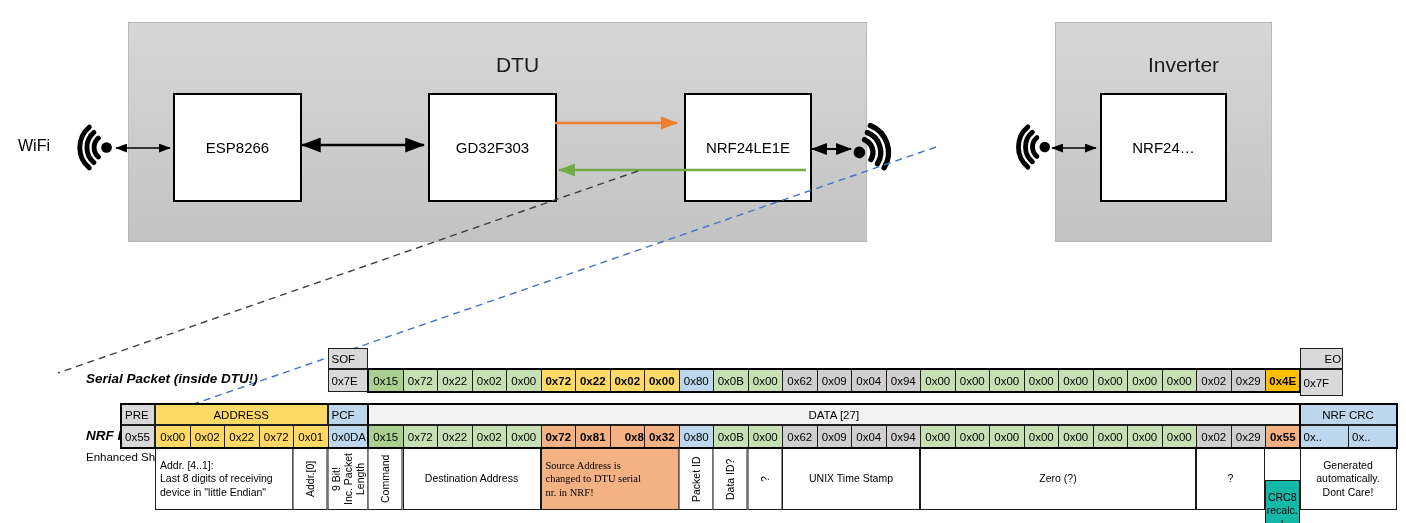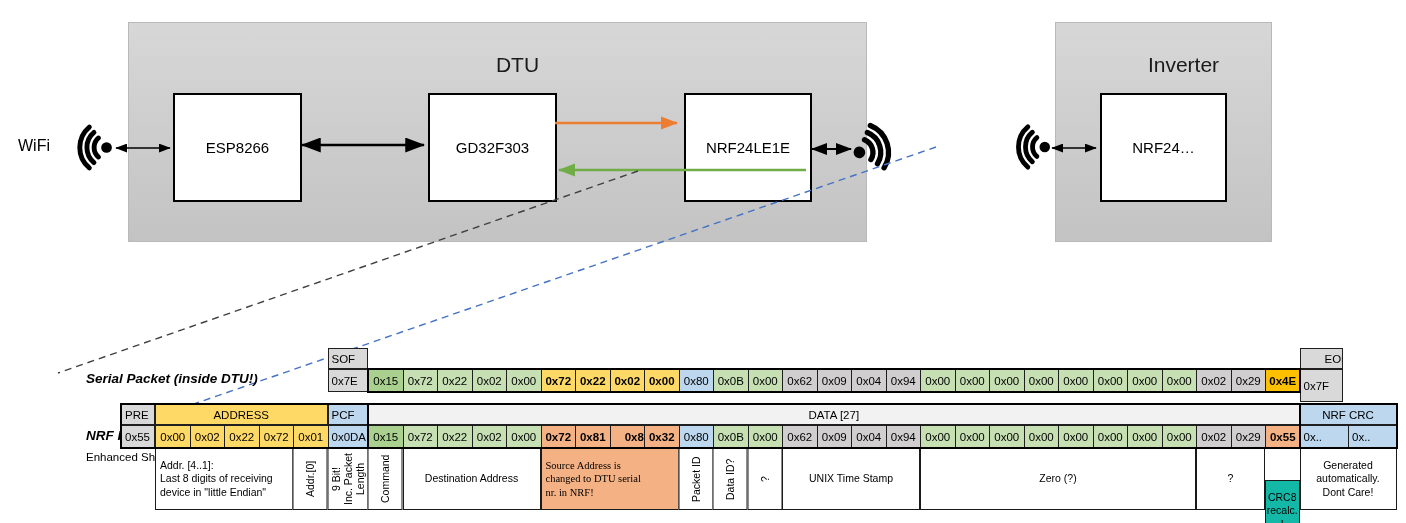--- a/index.html
+++ b/index.html
@@ -135,21 +135,21 @@
       <div class="pcell bg-green" style="left: 868px; top: 21px; width: 35.5px; height: 23px;">0x00</div>
       <div class="pcell bg-green" style="left: 902.5px; top: 21px; width: 35.5px; height: 23px;">0x00</div>
       <div class="pcell bg-green" style="left: 937px; top: 21px; width: 35.5px; height: 23px;">0x00</div>
       <div class="pcell bg-green" style="left: 971.5px; top: 21px; width: 35.5px; height: 23px;">0x00</div>
       <div class="pcell bg-green" style="left: 1006px; top: 21px; width: 35.5px; height: 23px;">0x00</div>
       <div class="pcell bg-green" style="left: 1040.5px; top: 21px; width: 35.5px; height: 23px;">0x00</div>
       <div class="pcell bg-graydata" style="left: 1075px; top: 21px; width: 35.5px; height: 23px;">0x02</div>
       <div class="pcell bg-graydata" style="left: 1109.5px; top: 21px; width: 35.5px; height: 23px;">0x29</div>
       <div class="pcell bg-orange bold" style="left: 1144px; top: 21px; width: 35.5px; height: 23px;">0x4E</div>
       <div class="pcell bg-gray left" style="left: 1178.5px; top: 0px; width: 43px; height: 21px; padding-left: 24px;">EOF</div>
-      <div class="pcell bg-gray left" style="left: 1178.5px; top: 21px; width: 43px; height: 33px;">0x7F</div>
+      <div class="pcell bg-gray left" style="left: 1178.5px; top: 21px; width: 43px; height: 27px;">0x7F</div>
       <div class="pcell bg-gray left" style="left: 0px; top: 56px; width: 34px; height: 21px;">PRE</div>
       <div class="pcell bg-gray left" style="left: 0px; top: 77px; width: 34px; height: 23px;">0x55</div>
       <div class="pcell bg-yellow" style="left: 34px; top: 56px; width: 172.5px; height: 21px;">ADDRESS</div>
       <div class="pcell bg-yellow" style="left: 34px; top: 77px; width: 35.5px; height: 23px;">0x00</div>
       <div class="pcell bg-yellow" style="left: 68.5px; top: 77px; width: 35.5px; height: 23px;">0x02</div>
       <div class="pcell bg-yellow" style="left: 103px; top: 77px; width: 35.5px; height: 23px;">0x22</div>
       <div class="pcell bg-yellow" style="left: 137.5px; top: 77px; width: 35.5px; height: 23px;">0x72</div>
       <div class="pcell bg-yellow" style="left: 172px; top: 77px; width: 35.5px; height: 23px;">0x01</div>
       <div class="pcell bg-blue left" style="left: 206.5px; top: 56px; width: 40.5px; height: 21px;">PCF</div>
       <div class="pcell bg-blue left" style="left: 206.5px; top: 77px; width: 40.5px; height: 23px;">0x0DA</div>

